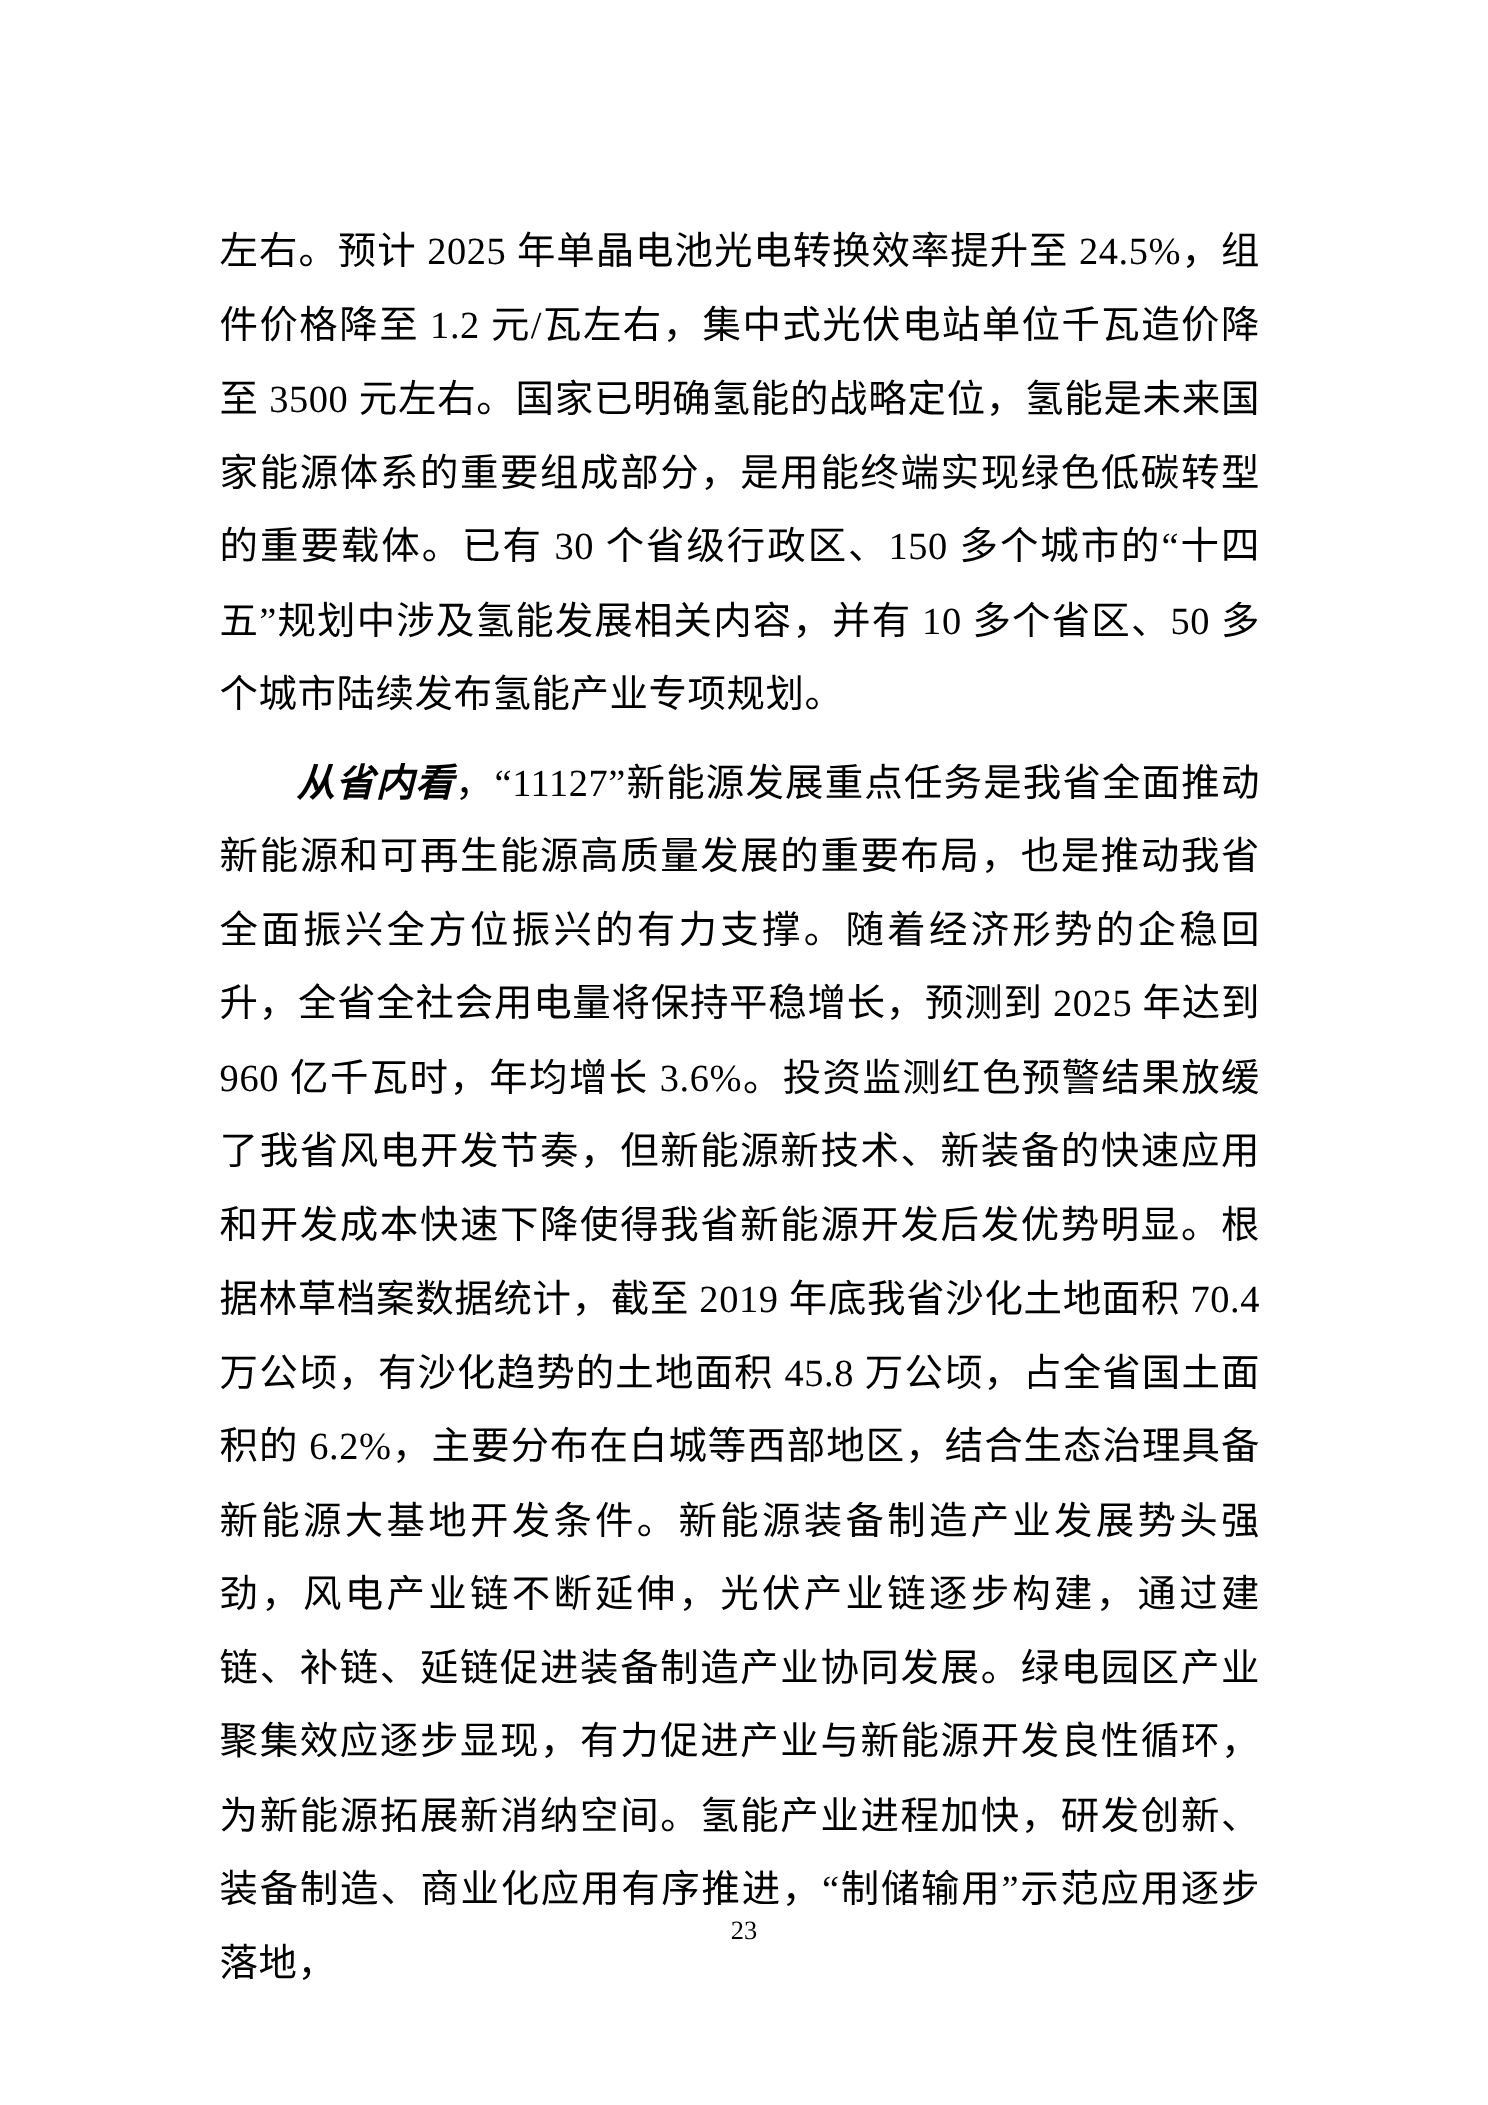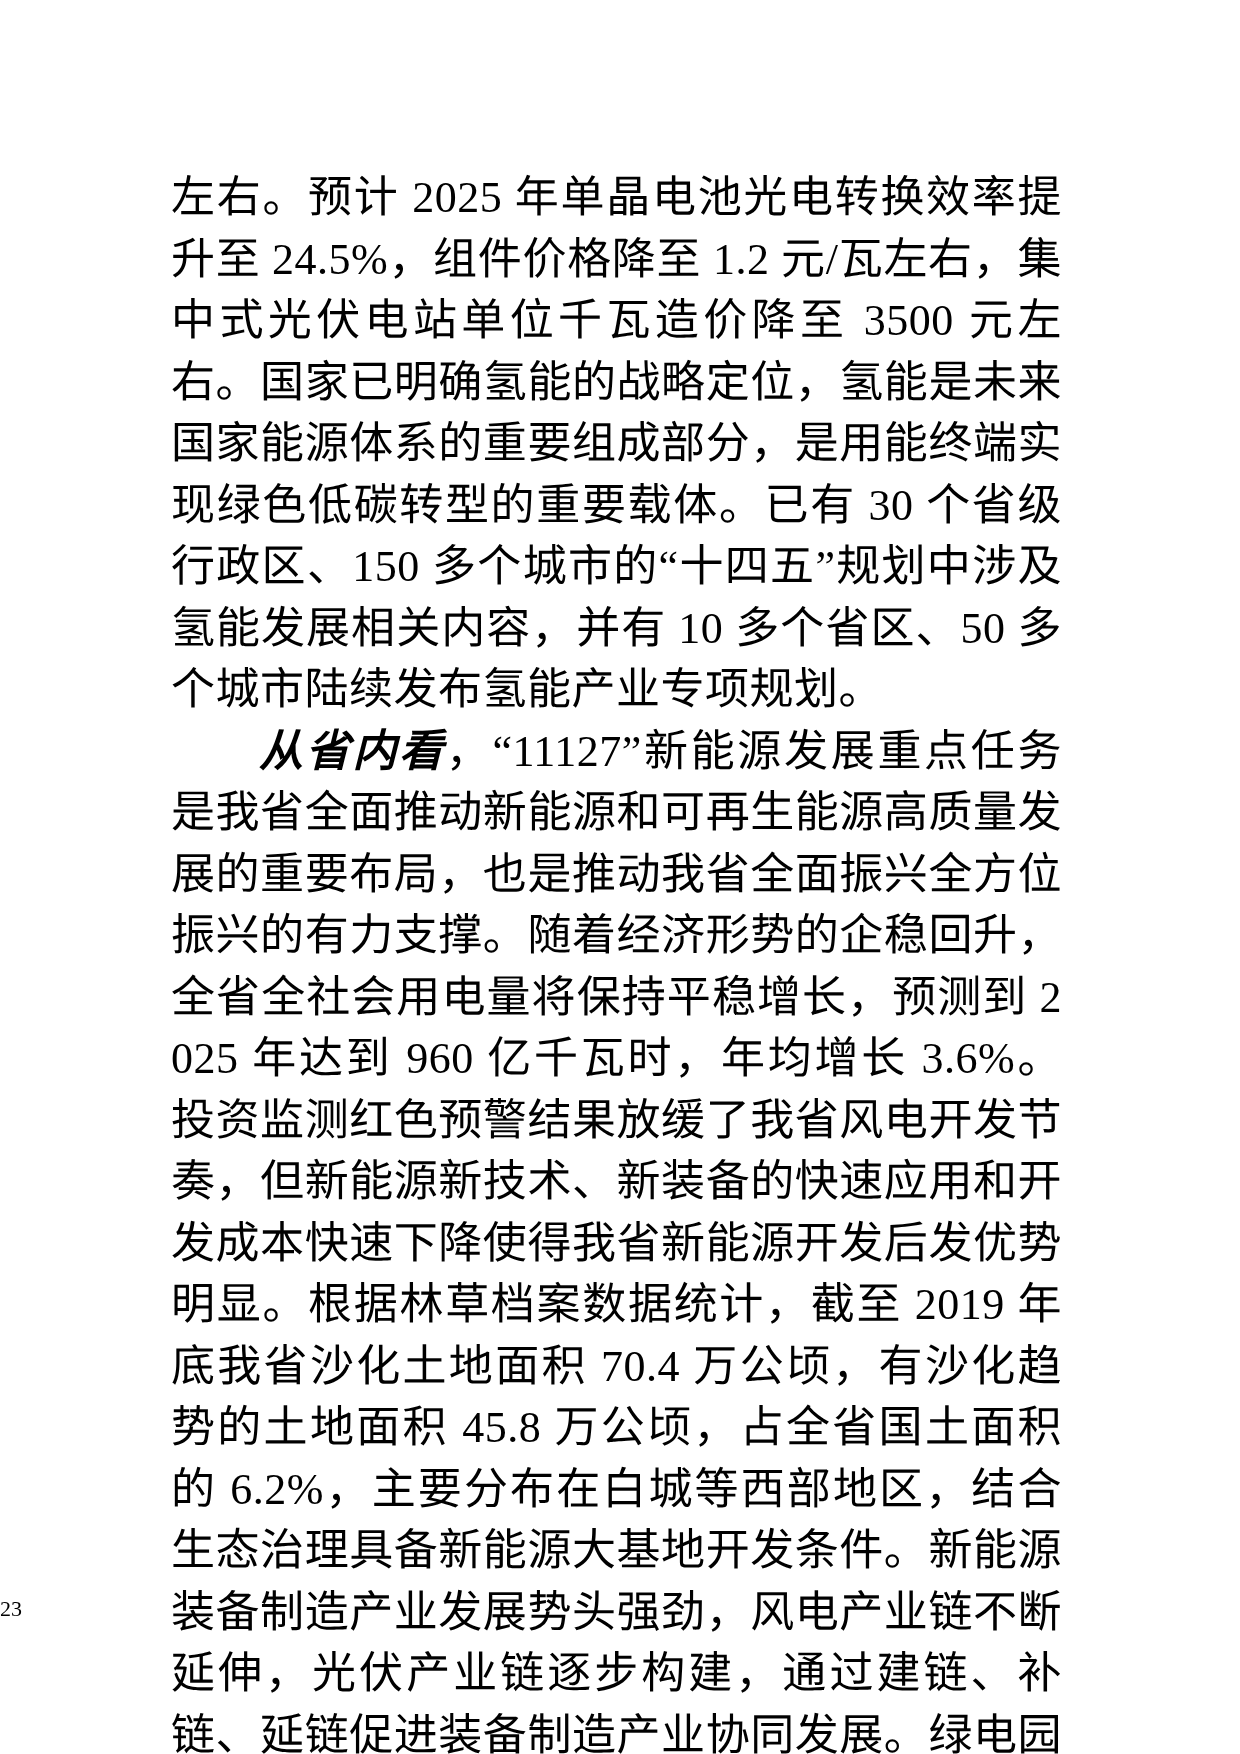--- a/index.html
+++ b/index.html
@@ -16,42 +16,42 @@
     font-family: "Liberation Serif", "DejaVu Serif", serif;
     overflow: hidden;
   }
   .page-body {
     position: absolute;
     left: 171px;
     top: 167px;
     width: 891px;
   }
   .page-body p {
-    margin: 0;
+    margin: 12px;
     padding: 0;
-    font-size: 44px;
+    font-size: 32px;
     line-height: 61.5px;
     text-align: justify;
     text-justify: inter-character;
     word-break: break-all;
     letter-spacing: 0.5px;
   }
   .page-body p.indent {
     text-indent: 2em;
   }
   .lead-bold {
     font-weight: bold;
     font-style: italic;
   }
   .page-number {
     position: absolute;
     top: 1596px;
     left: 0;
     width: 100%;
-    text-align: left;
+    text-align: center;
     font-size: 22px;
     line-height: 26px;
     color: #000000;
   }
 </style>
 </head>
 <body>
 
 <div class="page">
 

